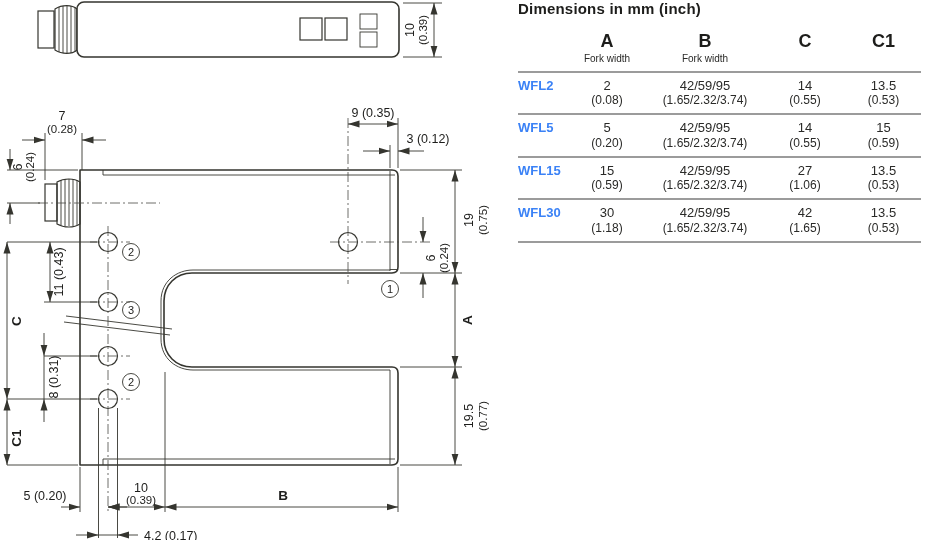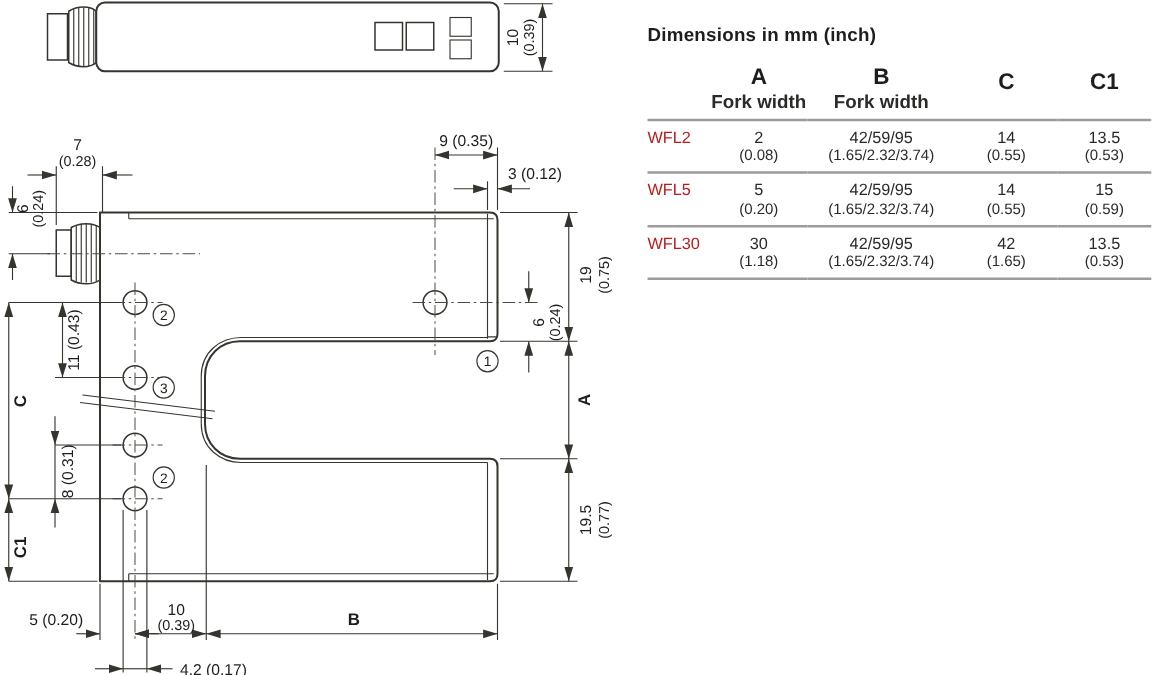--- a/index.html
+++ b/index.html
@@ -8,29 +8,29 @@
   svg{position:absolute;left:0;top:0;}
   svg text{font-family:"Liberation Sans",sans-serif;fill:#1d1d1b;font-size:12.5px;}
   svg text.sm{font-size:11.5px;}
   svg text.bold{font-weight:bold;font-size:13.5px;}
   svg text.callout{font-size:11px;}
   .outline{fill:#fff;stroke:#35352f;stroke-width:1.6;stroke-linejoin:round;}
   .thin{fill:none;stroke:#35352f;stroke-width:0.9;}
   .mid{fill:none;stroke:#35352f;stroke-width:1.2;}
   .dim{fill:none;stroke:#35352f;stroke-width:0.9;}
   .cl{fill:none;stroke:#4a4a44;stroke-width:0.8;stroke-dasharray:10 3 2 3;}
-  .dim-table{position:absolute;left:518px;top:20px;width:403px;}
+  .dim-table{position:absolute;left:518px;top:0;width:403px;}
   .tbl-title{font-size:15px;font-weight:bold;letter-spacing:0.2px;}
   table{width:100%;border-collapse:collapse;margin-top:15px;border-bottom:2px solid #9b9b9b;}
   thead th{font-weight:normal;vertical-align:bottom;padding:0 0 4px 0;}
   .col-letter{font-size:18px;font-weight:bold;line-height:1;}
-  .col-sub{font-size:15px;line-height:1.2;margin-top:3px;min-height:14px;color:#2a2a28;font-weight:bold;}
+  .col-sub{font-size:10px;line-height:1.2;margin-top:3px;min-height:14px;color:#2a2a28;}
   tbody tr{border-top:2px solid #9b9b9b;}
   td{padding:5px 0 6px 0;font-size:13px;text-align:center;vertical-align:top;line-height:1.18;color:#2a2a28;}
-  td.model{text-align:left;font-weight:normal;font-size:13px;color:#b91c1c;margin-top:32px;}
+  td.model{text-align:left;font-weight:bold;font-size:13px;color:#3b82f6;margin-top:32px;}
   .inch{font-size:12px;text-align:center;}
 </style>
 </head>
 <body>
 
 <div class="page">
 
   <svg width="505" height="540" viewBox="0 0 505 540">
     <defs>
       <marker id="arr" markerWidth="13" markerHeight="9" refX="11.5" refY="4.5" orient="auto-start-reverse" markerUnits="userSpaceOnUse">
@@ -225,20 +225,39 @@
           <td>
               <div>14</div>
               <div class="inch">(0.55)</div>
             </td>
           <td>
               <div>15</div>
               <div class="inch">(0.59)</div>
             </td>
         </tr>
         <tr>
+          <td class="model">WFL15</td>
+          <td>
+              <div>15</div>
+              <div class="inch">(0.59)</div>
+            </td>
+          <td>
+              <div>42/59/95</div>
+              <div class="inch">(1.65/2.32/3.74)</div>
+            </td>
+          <td>
+              <div>27</div>
+              <div class="inch">(1.06)</div>
+            </td>
+          <td>
+              <div>13.5</div>
+              <div class="inch">(0.53)</div>
+            </td>
+        </tr>
+        <tr>
           <td class="model">WFL30</td>
           <td>
               <div>30</div>
               <div class="inch">(1.18)</div>
             </td>
           <td>
               <div>42/59/95</div>
               <div class="inch">(1.65/2.32/3.74)</div>
             </td>
           <td>

